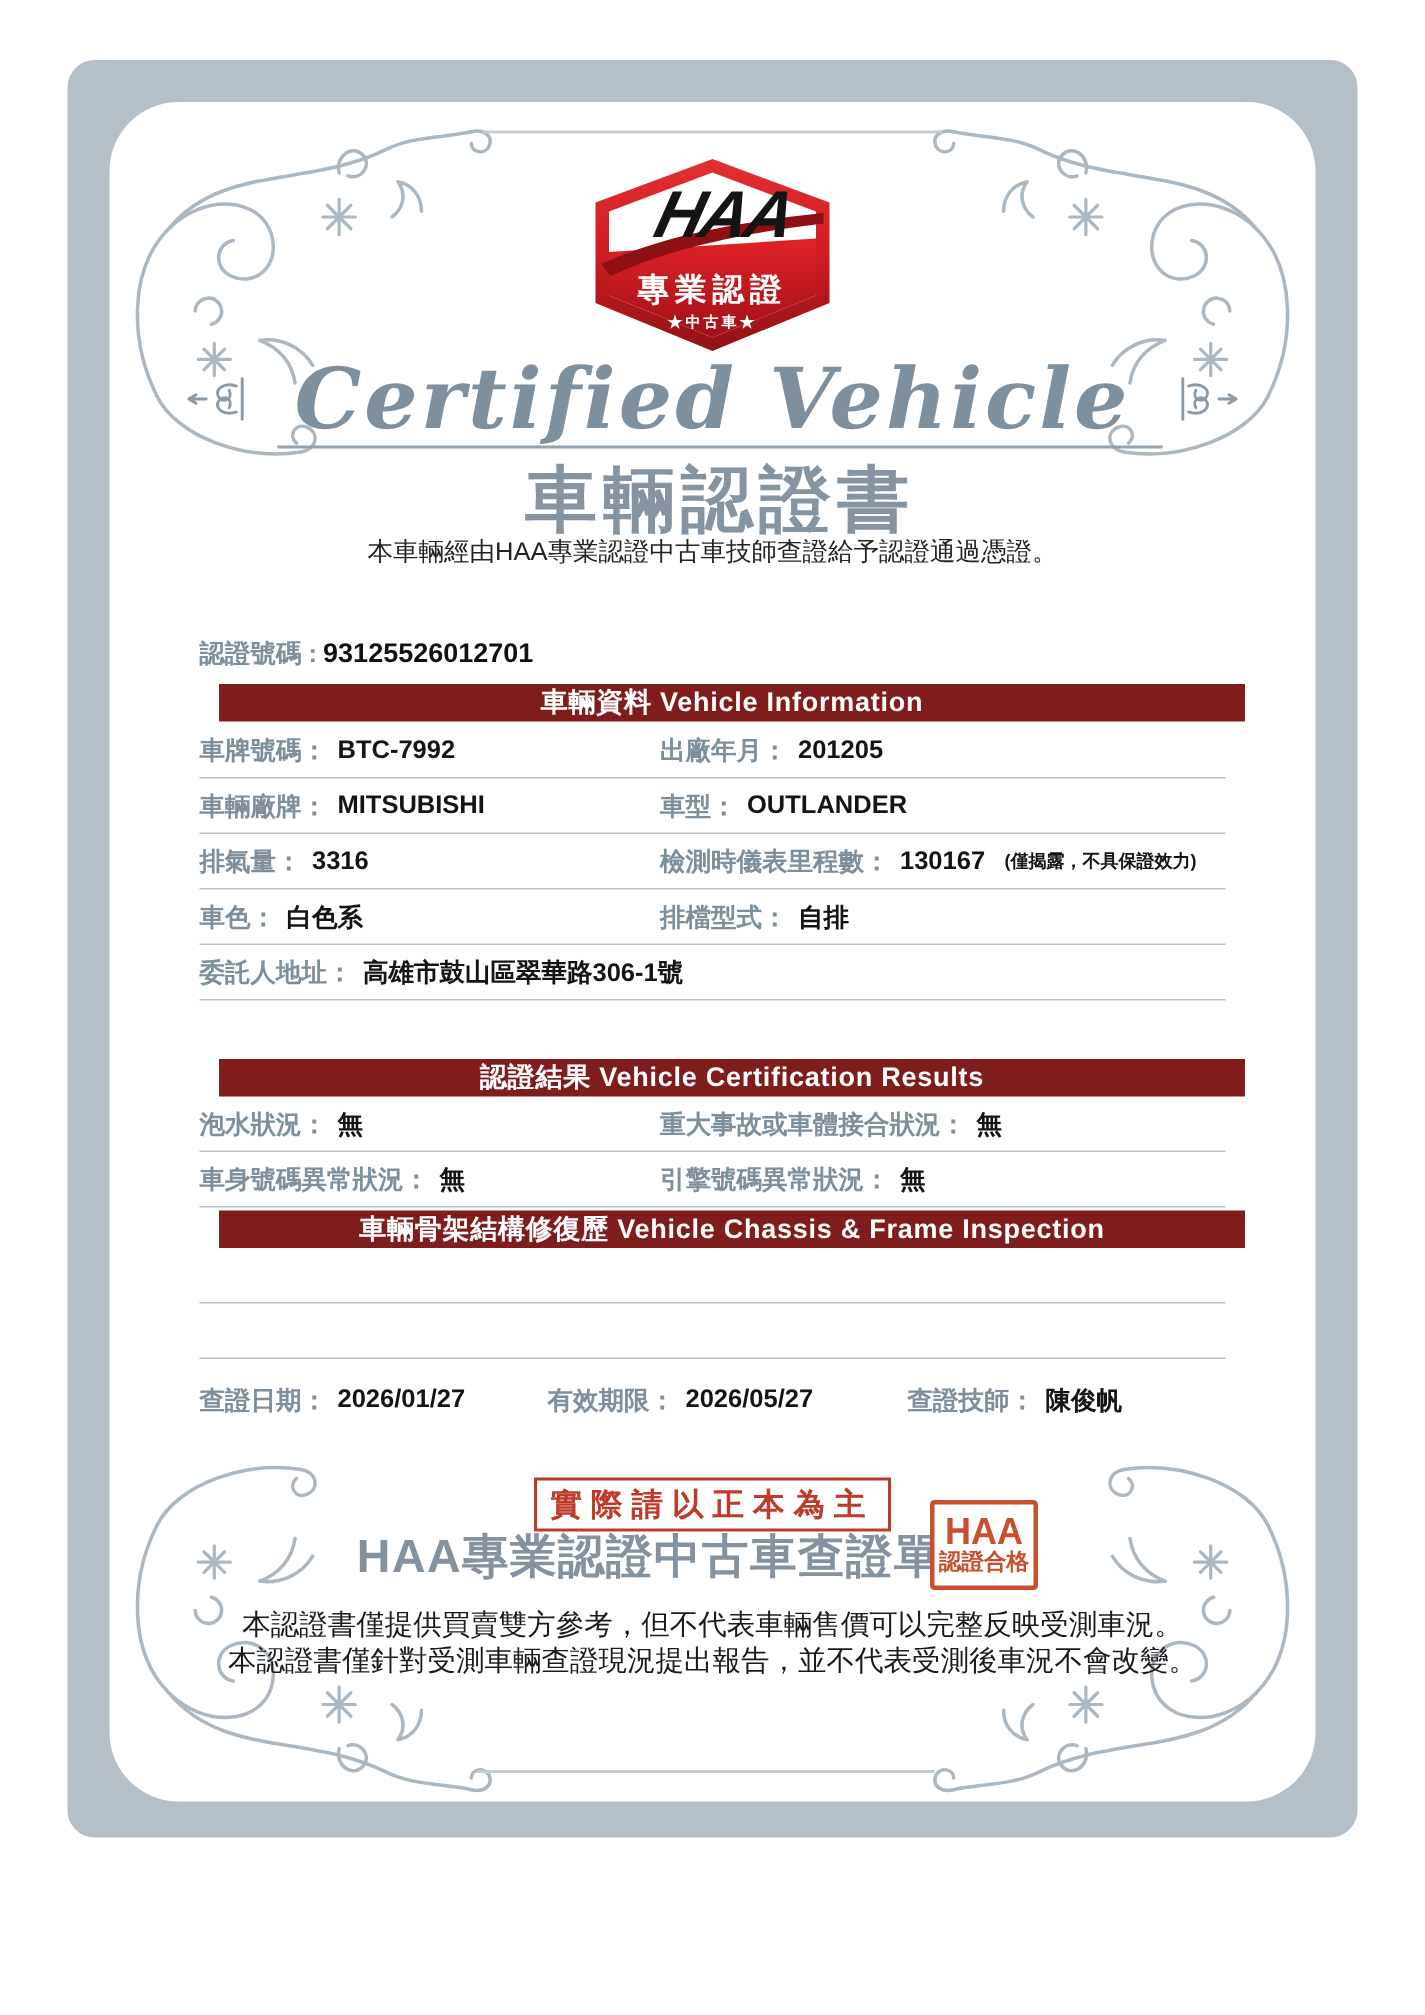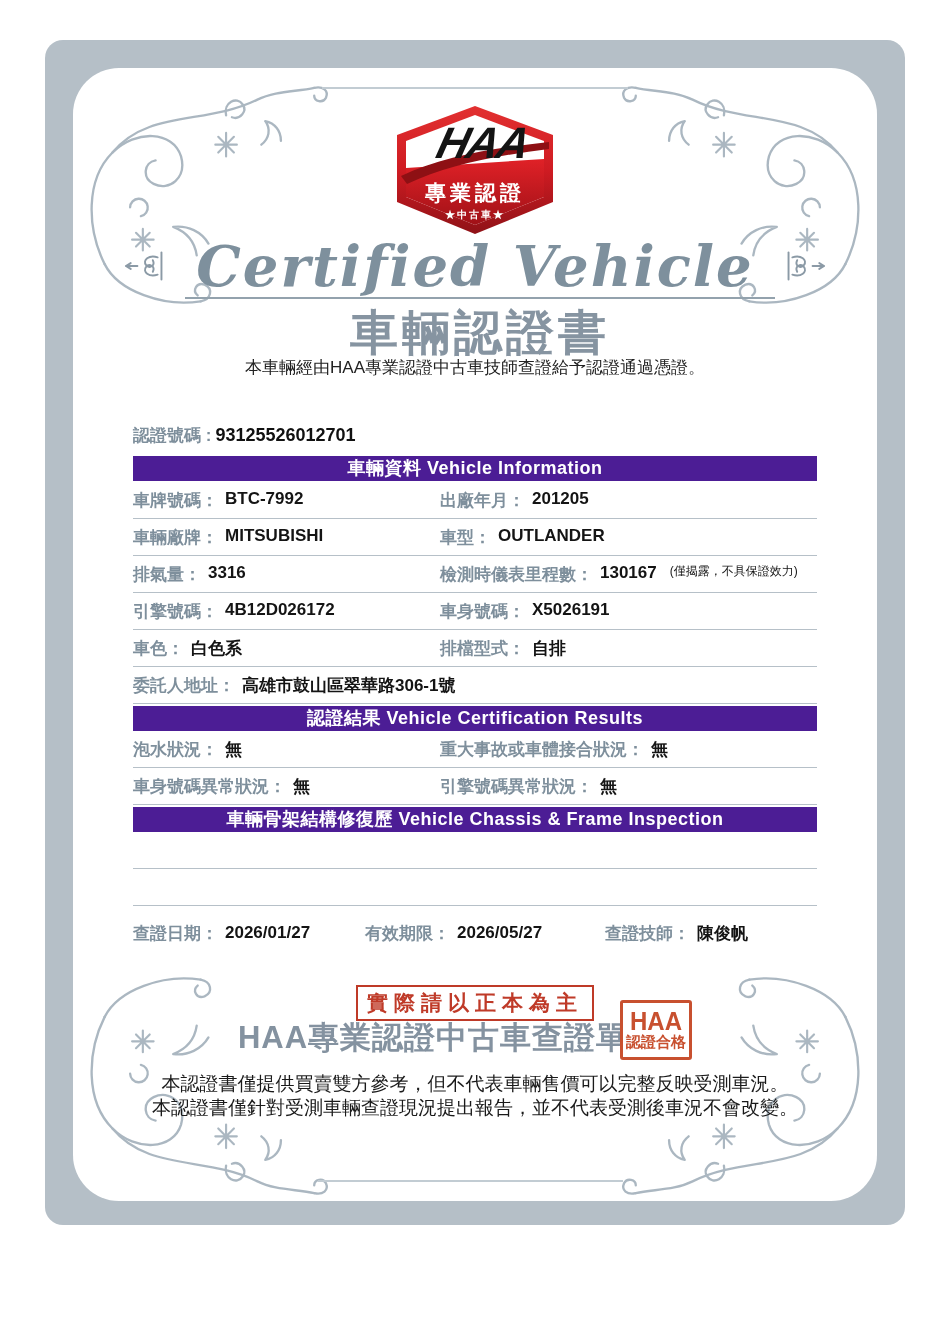--- a/index.html
+++ b/index.html
@@ -31,32 +31,32 @@
   .cn-title{position:absolute;left:5px;top:301px;width:100%;text-align:center;
             font-size:48px;font-weight:bold;color:#8694a1;letter-spacing:4px;}
   .subtitle{position:absolute;left:0;top:356px;width:100%;text-align:center;
             font-size:17px;color:#222;}
 
   .content{position:absolute;left:133px;top:0;width:684px;height:100%;}
   .certno{position:absolute;left:0;top:424px;display:flex;align-items:baseline;gap:4px;}
   .certno .lbl{font-size:17px;font-weight:bold;color:#7e8f9c;}
   .certno .val{font-size:18px;font-weight:bold;color:#111;}
 
-  .bar{position:absolute;left:0;width:684px;height:25px;background:#4c1d95;color:#fff;
+  .bar{position:absolute;left:13px;width:684px;height:25px;background:#7f1d1d;color:#fff;
        font-size:18px;font-weight:bold;text-align:center;line-height:25px;letter-spacing:.5px;}
   .bar1{top:456px;} .bar2{top:706px;} .bar3{top:807px;}
 
   .rows{position:absolute;left:0;width:684px;}
   .rows1{top:482px;} .rows2{top:731px;}
   .row{display:flex;height:36px;border-bottom:1px solid #b6c0c8;align-items:center;}
-  .cell{display:flex;align-items:flex-start;gap:7px;white-space:nowrap;}
+  .cell{display:flex;align-items:center;gap:7px;white-space:nowrap;}
   .cell.left{width:307px;flex:none;}
   .lbl{font-size:17px;font-weight:bold;color:#7e8f9c;}
   .val{font-size:17px;font-weight:bold;color:#141414;}
-  .note{font-size:12px;font-weight:normal;color:#141414;margin-left:6px;}
+  .note{font-size:12px;font-weight:bold;color:#141414;margin-left:6px;}
 
   .hairline{position:absolute;left:0;width:684px;height:1px;background:#b6c0c8;}
   .hl1{top:868px;} .hl2{top:905px;}
 
   .date-row{position:absolute;left:0;top:916px;width:684px;height:34px;}
   .date-row .cell{position:absolute;top:0;height:34px;align-items:center;}
   .dcell0{left:0;} .dcell1{left:232px;} .dcell2{left:472px;}
 
   .stamp-box{position:absolute;left:50%;top:985px;transform:translateX(-50%);
              border:2px solid #bf3a28;color:#bf3a28;padding:2px 9px;
@@ -232,30 +232,20 @@
             <span class="val">3316</span>
           </div>
         <div class="cell">
             <span class="lbl">檢測時儀表里程數：</span>
             <span class="val">130167</span>
             <span class="note">(僅揭露，不具保證效力)</span>
           </div>
       </div>
       <div class="row">
         <div class="cell left">
-            <span class="lbl">引擎號碼：</span>
-            <span class="val">4B12D026172</span>
-          </div>
-        <div class="cell">
-            <span class="lbl">車身號碼：</span>
-            <span class="val">X5026191</span>
-          </div>
-      </div>
-      <div class="row">
-        <div class="cell left">
             <span class="lbl">車色：</span>
             <span class="val">白色系</span>
           </div>
         <div class="cell">
             <span class="lbl">排檔型式：</span>
             <span class="val">自排</span>
           </div>
       </div>
       <div class="row">
         <div class="cell">

